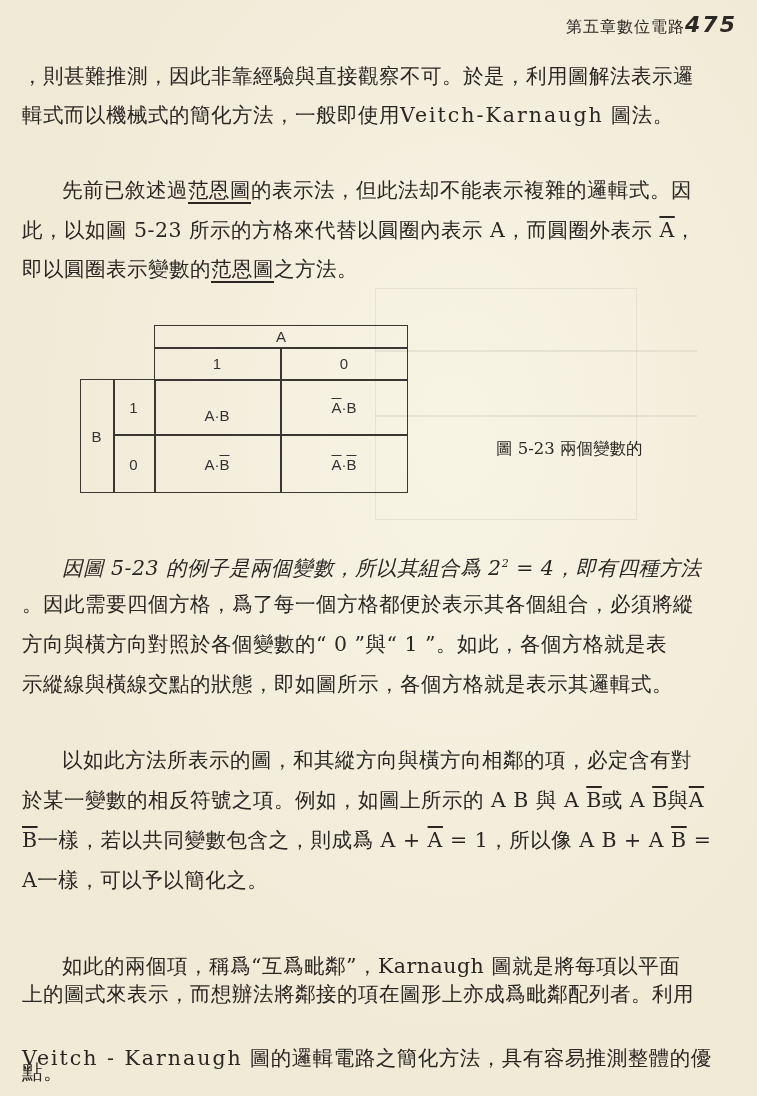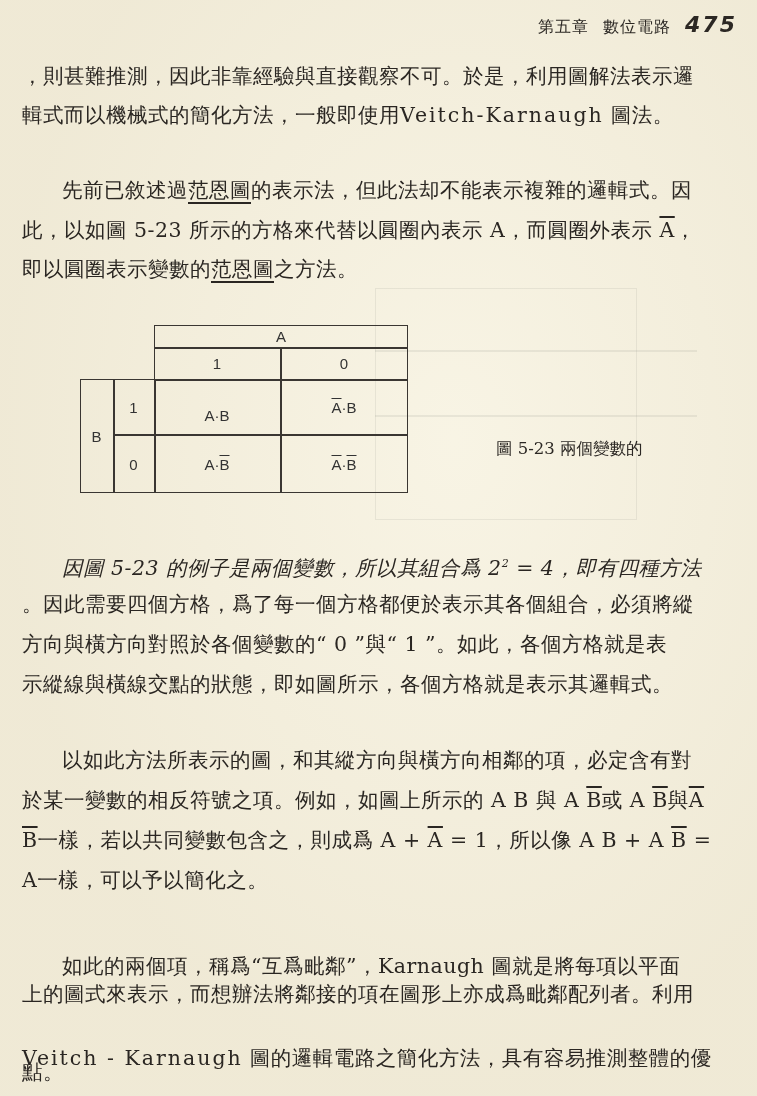--- a/index.html
+++ b/index.html
@@ -25,21 +25,20 @@
   }
   .running-header {
     position: absolute;
     top: 12px;
     right: 20px;
     font-size: 16px;
     letter-spacing: 1px;
     color: #2c2824;
     display: flex;
     align-items: baseline;
-    gap: 14px;
   }
   .running-header .page-num {
     font-family: "DejaVu Sans", "Liberation Sans", sans-serif;
     font-weight: bold;
     font-style: italic;
     font-size: 22px;
     letter-spacing: 2px;
   }
   .line {
     position: absolute;

